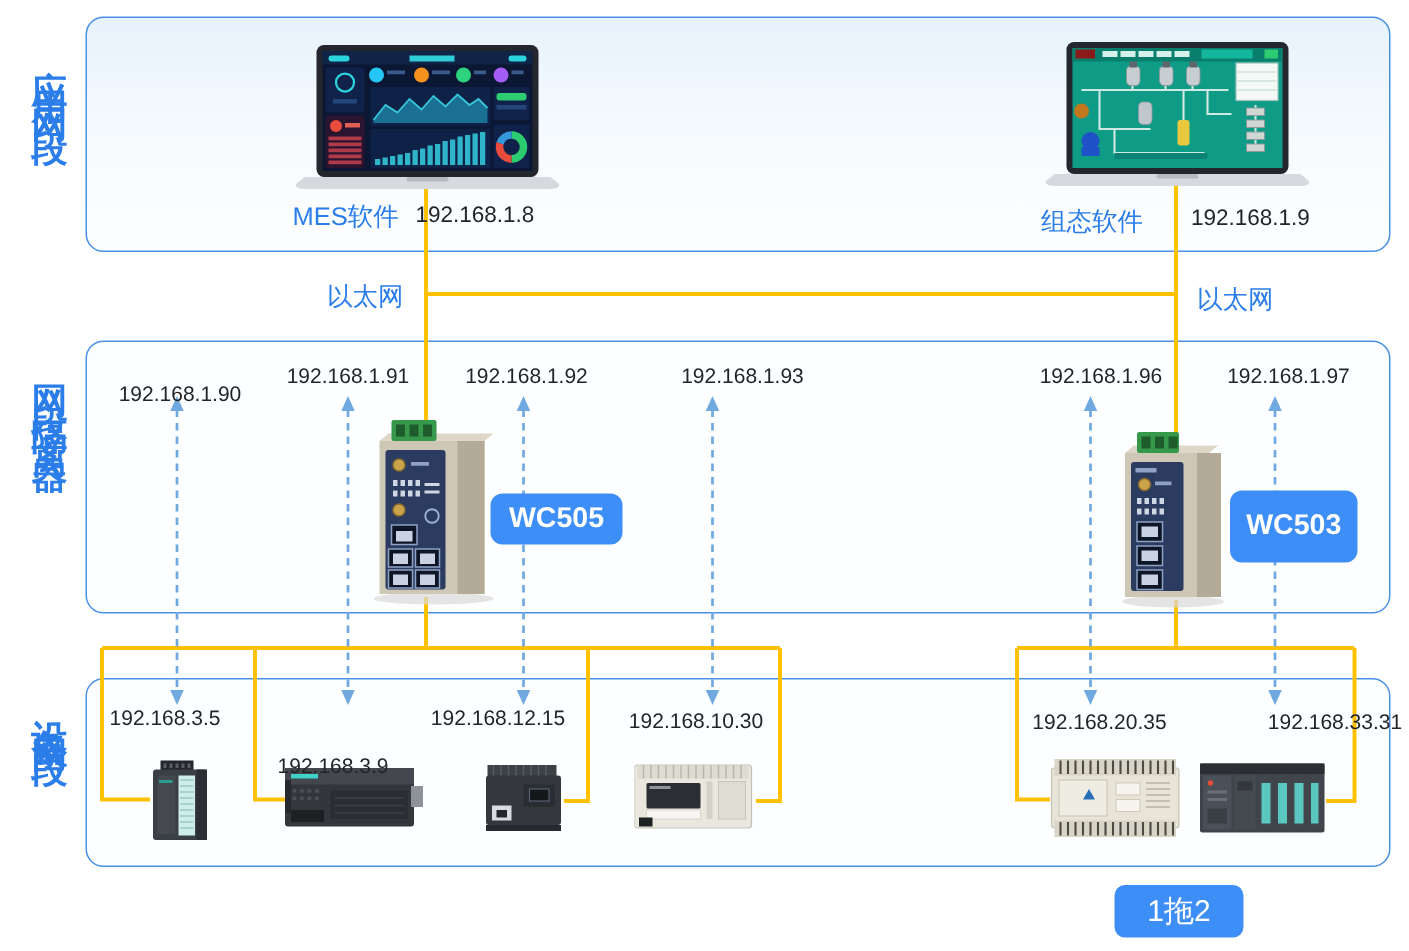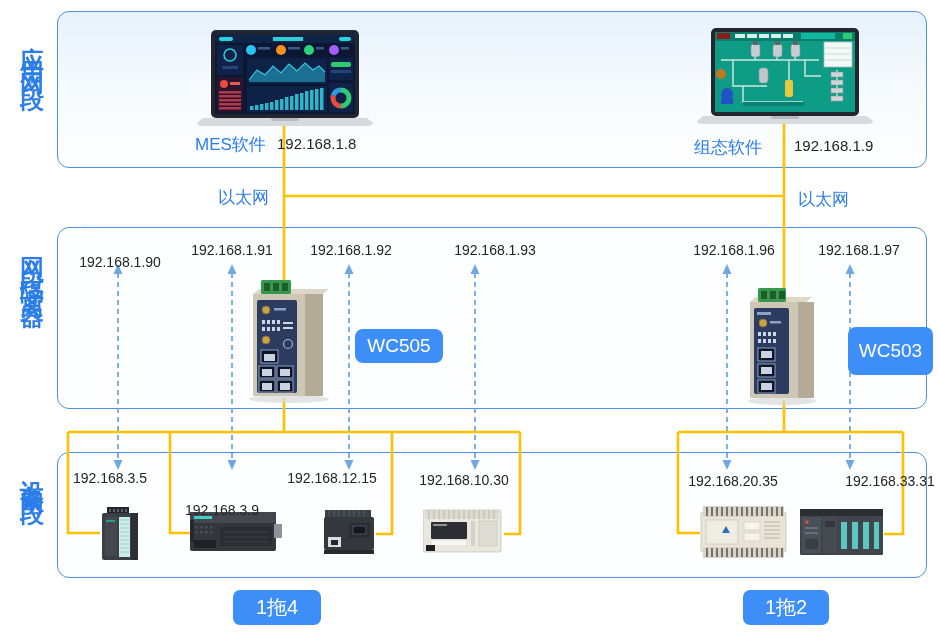--- a/index.html
+++ b/index.html
@@ -10,22 +10,22 @@
   .zone.app{background:linear-gradient(180deg,#e7f2fc 0%,#f7fbfe 55%,#fdfeff 100%);}
 
   .zone-title{position:absolute;z-index:4;color:#2b7de9;font-weight:bold;font-size:24px;
     writing-mode:vertical-rl;text-orientation:upright;line-height:1;}
 
   .lines{position:absolute;left:0;top:0;z-index:2;}
 
   .abs{position:absolute;z-index:3;}
   .ip{position:absolute;z-index:4;font-size:14px;color:#222426;white-space:nowrap;transform:translateX(-50%);}
   .cn-blue{position:absolute;z-index:4;color:#2b7de9;font-weight:normal;font-size:17px;white-space:nowrap;}
-  .badge{position:absolute;z-index:5;background:#3e8ef7;color:#fff;font-weight:normal;font-size:19px;
-    display:flex;align-items:center;justify-content:center;border-radius:8px;margin-left:28px;}
+  .badge{position:absolute;z-index:5;background:#3e8ef7;color:#fff;font-weight:bold;font-size:19px;
+    display:flex;align-items:center;justify-content:center;border-radius:8px;}
   .grp-btn{position:absolute;z-index:5;background:#3e8ef7;color:#fff;font-size:20px;
     display:flex;align-items:center;justify-content:center;border-radius:7px;border:none;}
   .caption-ip{position:absolute;z-index:4;font-size:15px;color:#222426;white-space:nowrap;}
   .caption-name{position:absolute;z-index:4;color:#2b7de9;font-weight:normal;font-size:17px;white-space:nowrap;}
 </style>
 </head>
 <body>
 
 <div id="stage">
 
@@ -474,16 +474,15 @@
         <rect x="50" y="10" width="10" height="36" fill="#41464c"></rect>
           <rect x="52" y="15" width="6" height="27" fill="#5ac8c0"></rect>
         <rect x="61" y="10" width="10" height="36" fill="#41464c"></rect>
           <rect x="63" y="15" width="6" height="27" fill="#5ac8c0"></rect>
         <rect x="72" y="10" width="9" height="36" fill="#41464c"></rect>
           <rect x="74" y="15" width="5" height="27" fill="#5ac8c0"></rect>
       </g>
     </svg>
   </div>
 
-  <button class="grp-btn" style="left:233px;top:590px;width:88px;height:35px;">1拖4</button>
   <button class="grp-btn" style="left:743px;top:590px;width:86px;height:35px;">1拖2</button>
 
 </div>
 
 </body></html>

